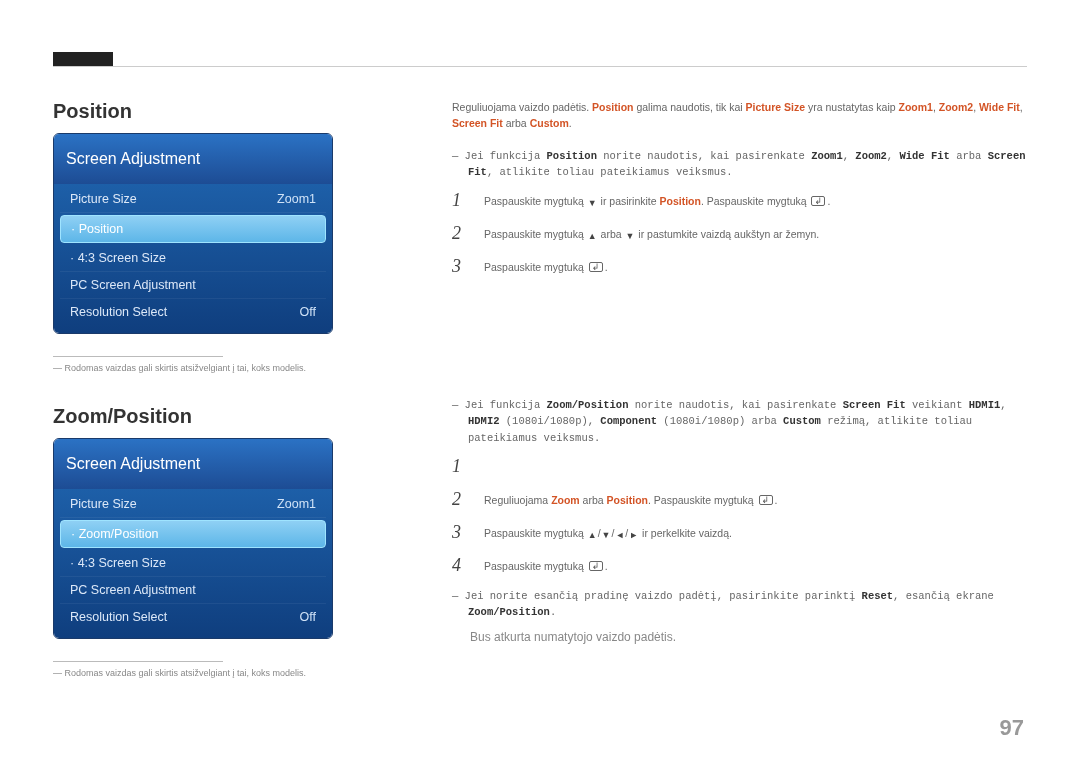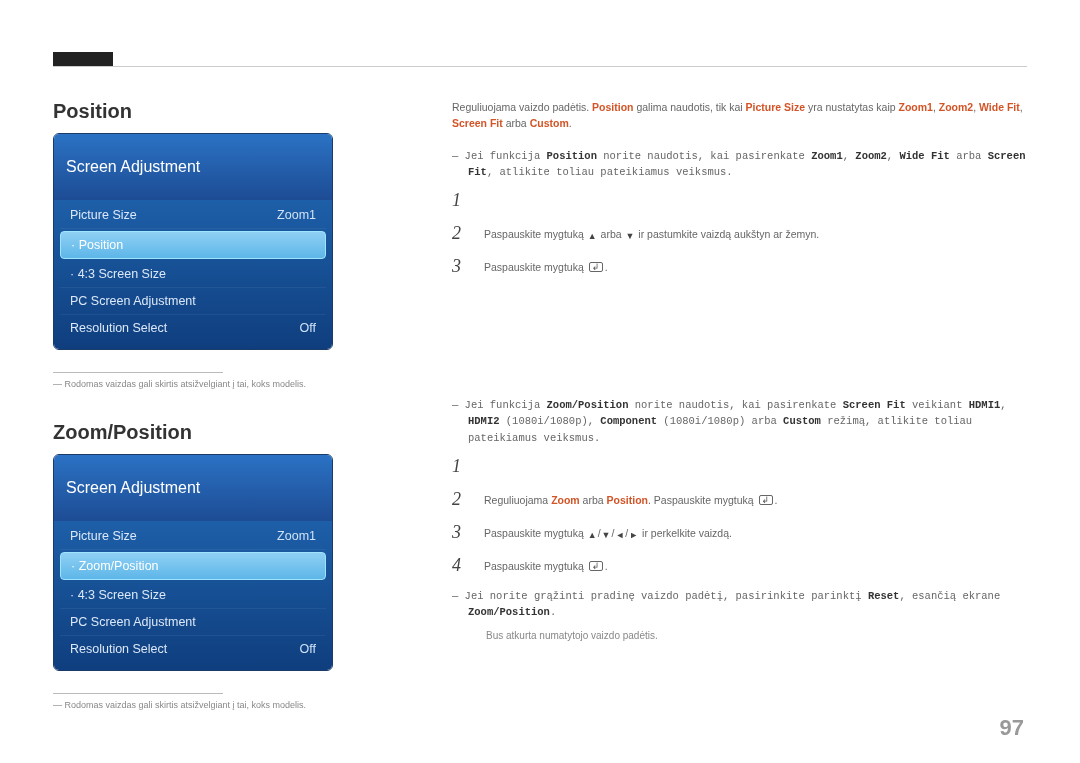--- a/index.html
+++ b/index.html
@@ -49,21 +49,21 @@
   .menu-panel {
     width: 280px;
     border-radius: 6px;
     overflow: hidden;
     border: 1px solid #1a3a6a;
   }
   .menu-header {
     background: linear-gradient(#2b72c4, #1d4c94);
     color: #fff;
     font-size: 16px;
-    padding: 24px 12px;
+    padding: 16px 12px;
   }
   .menu-body {
     background: linear-gradient(#1d5fa8, #0f3e7e);
     padding: 2px 6px 8px 6px;
   }
   .menu-row {
     display: flex;
     justify-content: space-between;
     align-items: center;
     padding: 6px 10px;
@@ -152,23 +152,23 @@
   }
   .icon-enter::after {
     content: "↲";
     position: absolute;
     left: 2px;
     top: -2px;
     font-size: 9px;
     color: #555;
   }
   .sub-note {
-    font-size: 10px;
+    font-size: 12px;
     color: #888;
-    margin-left: 34px;
+    margin-left: 18px;
     margin-top: 2px;
   }
   .page-num {
     position: absolute;
     right: 56px;
     bottom: 22px;
     font-size: 22px;
     color: #999;
     font-weight: bold;
   }
@@ -247,20 +247,23 @@
     <span>Reguliuojama vaizdo padėtis. </span><span class="hl">Position</span><span> galima naudotis, tik kai </span><span class="hl">Picture Size</span><span> yra nustatytas kaip </span><span class="hl">Zoom1</span><span>, </span><span class="hl">Zoom2</span><span>, </span><span class="hl">Wide Fit</span><span>, </span><span class="hl">Screen Fit</span><span> arba </span><span class="hl">Custom</span><span>.</span>
   </div>
 
   <div class="dash-note">
     <span>Jei funkcija </span><span class="b">Position</span><span> norite naudotis, kai pasirenkate </span><span class="b">Zoom1</span><span>, </span><span class="b">Zoom2</span><span>, </span><span class="b">Wide Fit</span><span> arba </span><span class="b">Screen Fit</span><span>, atlikite toliau pateikiamus veiksmus.</span>
   </div>
 
   <div class="steps">
     <div class="step">
       <div class="step-num">1</div>
+      <div class="step-text">
+        <span>Paspauskite mygtuką </span><span class="icon">▼</span><span> ir pasirinkite </span><span class="hl">Position</span><span>. Paspauskite mygtuką </span><span class="icon-enter"></span><span>.</span>
+      </div>
     </div>
     <div class="step">
       <div class="step-num">2</div>
       <div class="step-text">
         <span>Paspauskite mygtuką </span><span class="icon">▲</span><span> arba </span><span class="icon">▼</span><span> ir pastumkite vaizdą aukštyn ar žemyn.</span>
       </div>
     </div>
     <div class="step">
       <div class="step-num">3</div>
       <div class="step-text">
@@ -293,19 +296,19 @@
     </div>
     <div class="step">
       <div class="step-num">4</div>
       <div class="step-text">
         <span>Paspauskite mygtuką </span><span class="icon-enter"></span><span>.</span>
       </div>
     </div>
   </div>
 
   <div class="dash-note" style="margin-top:8px;">
-    <span>Jei norite grąžinti pradinę vaizdo padėtį, pasirinkite parinktį </span><span class="b">Reset</span><span>, esančią ekrane </span><span class="b">Zoom/Position</span><span>.</span>
+    <span>Jei norite esančią pradinę vaizdo padėtį, pasirinkite parinktį </span><span class="b">Reset</span><span>, esančią ekrane </span><span class="b">Zoom/Position</span><span>.</span>
   </div>
   <div class="sub-note">Bus atkurta numatytojo vaizdo padėtis.</div>
 
 </div>
 
 <div class="page-num">97</div>
 
 </body></html>

